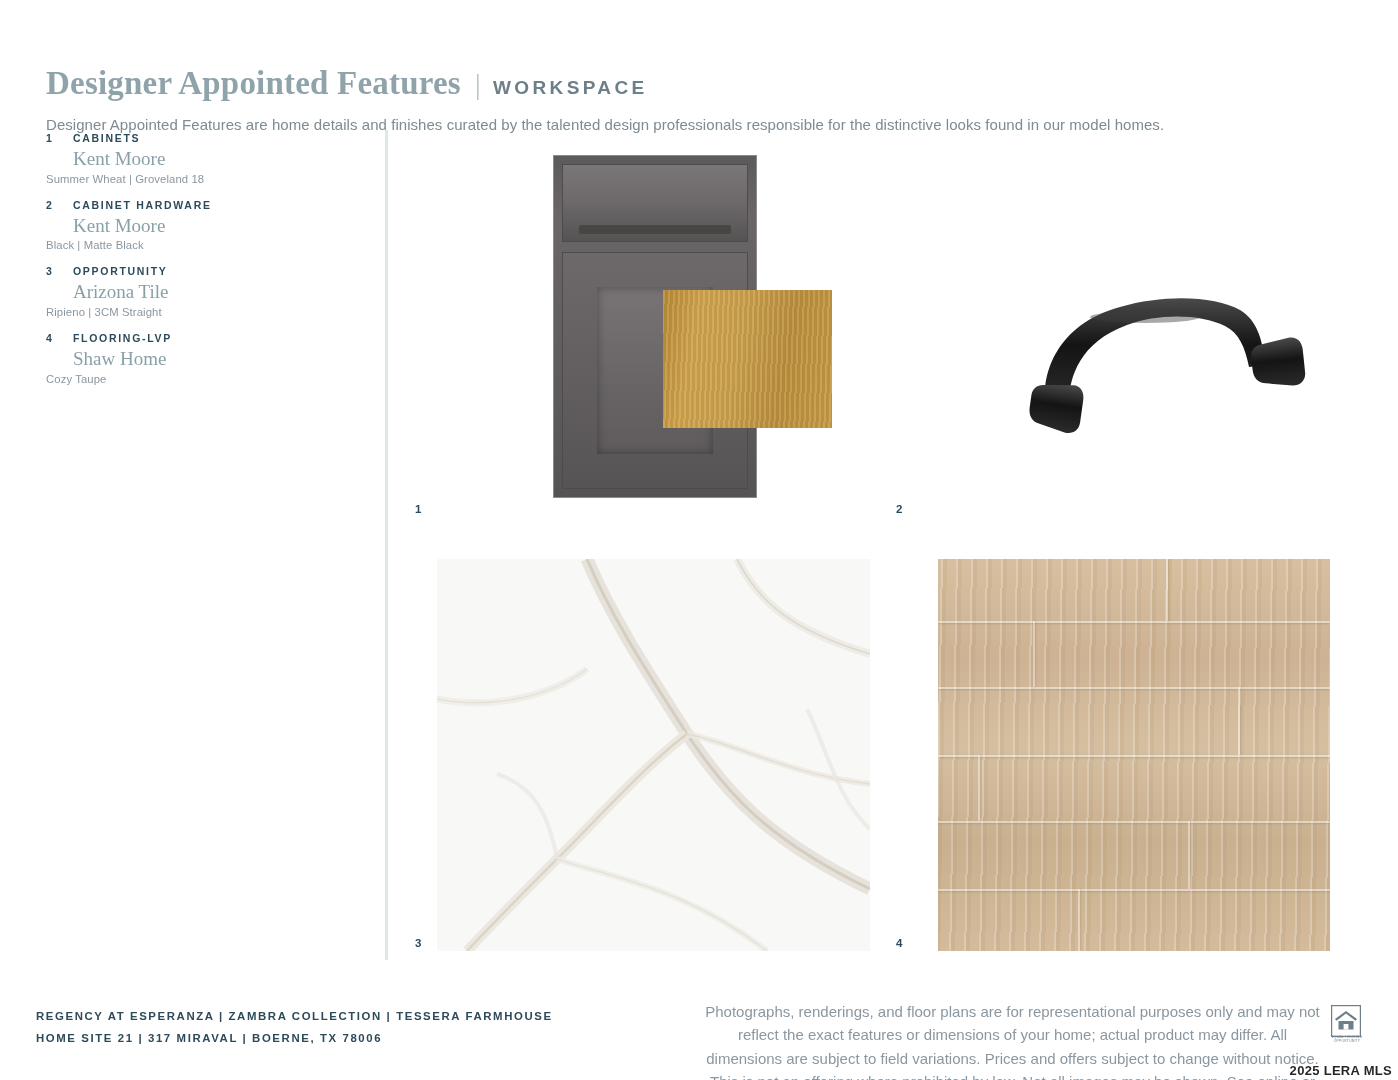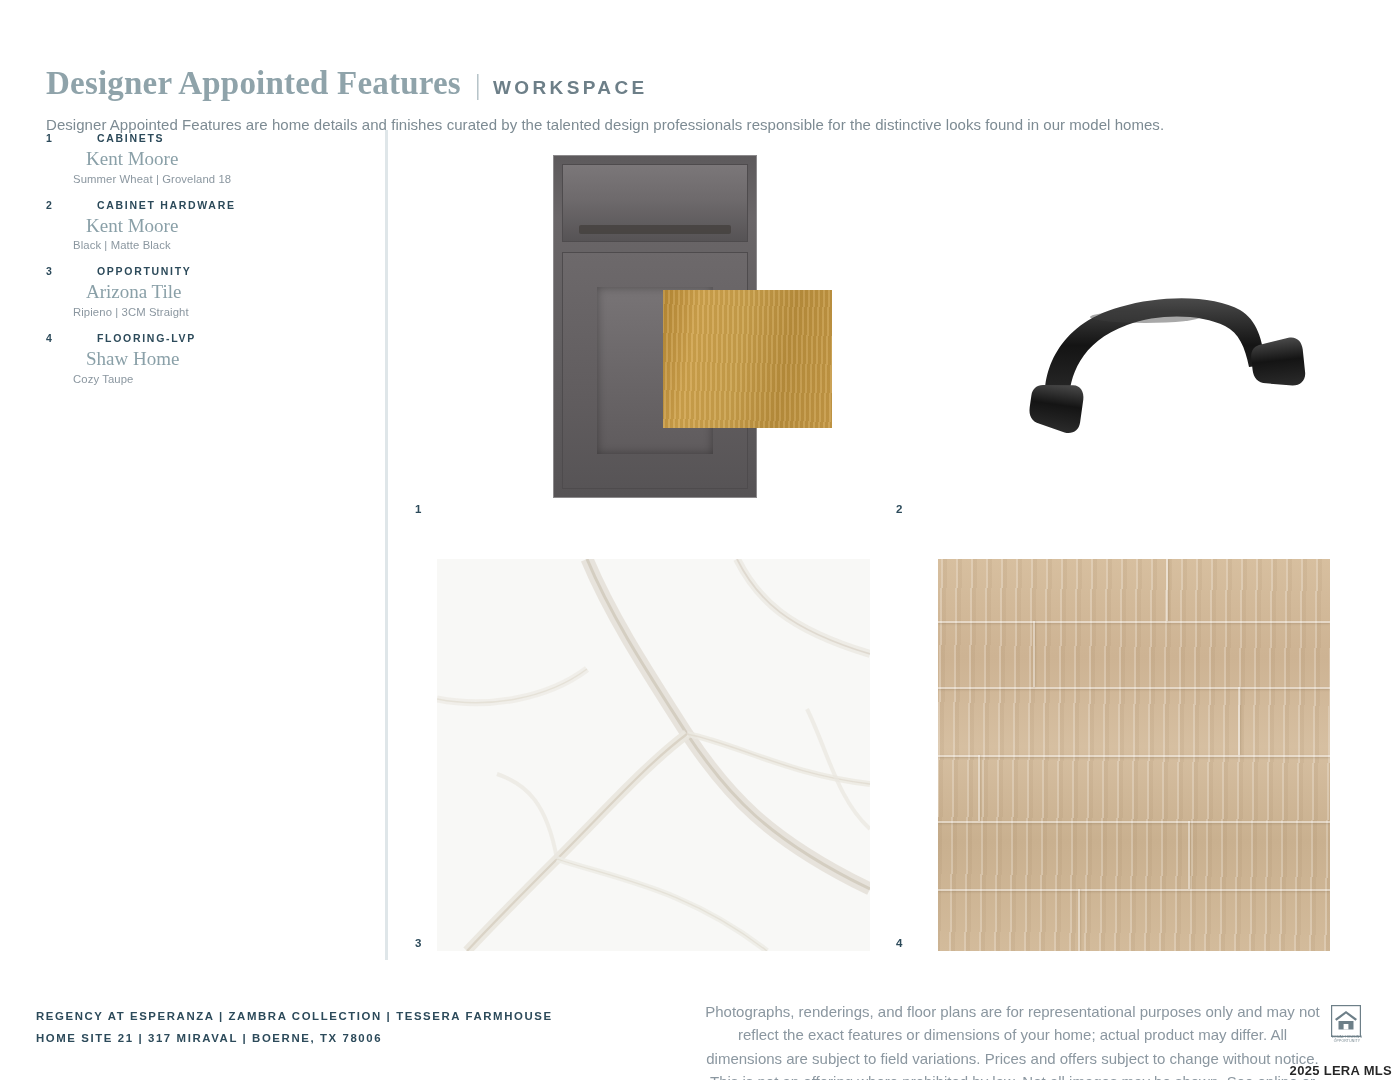--- a/index.html
+++ b/index.html
@@ -78,32 +78,30 @@
     font-size: 10.5px;
     font-weight: bold;
     color: #2c4a5a;
     letter-spacing: 0.5px;
   }
   .feature-cat {
     font-size: 10.5px;
     font-weight: bold;
     color: #2c4a5a;
     letter-spacing: 1.7px;
-    margin-left: 24px;
   }
   .feature-brand {
-    margin-left: 40px;
+    margin-left: 27px;
     font-family: "Liberation Serif", serif;
     font-size: 19px;
     color: #8aa0a8;
     line-height: 1.35;
     margin-top: 2px;
   }
   .feature-spec {
-    margin-left: 27px;
     font-size: 11.3px;
     color: #8b97a0;
     letter-spacing: 0.1px;
     margin-top: 1px;
   }
 
   
   #v-rule {
     position: absolute;
     left: 385px;

